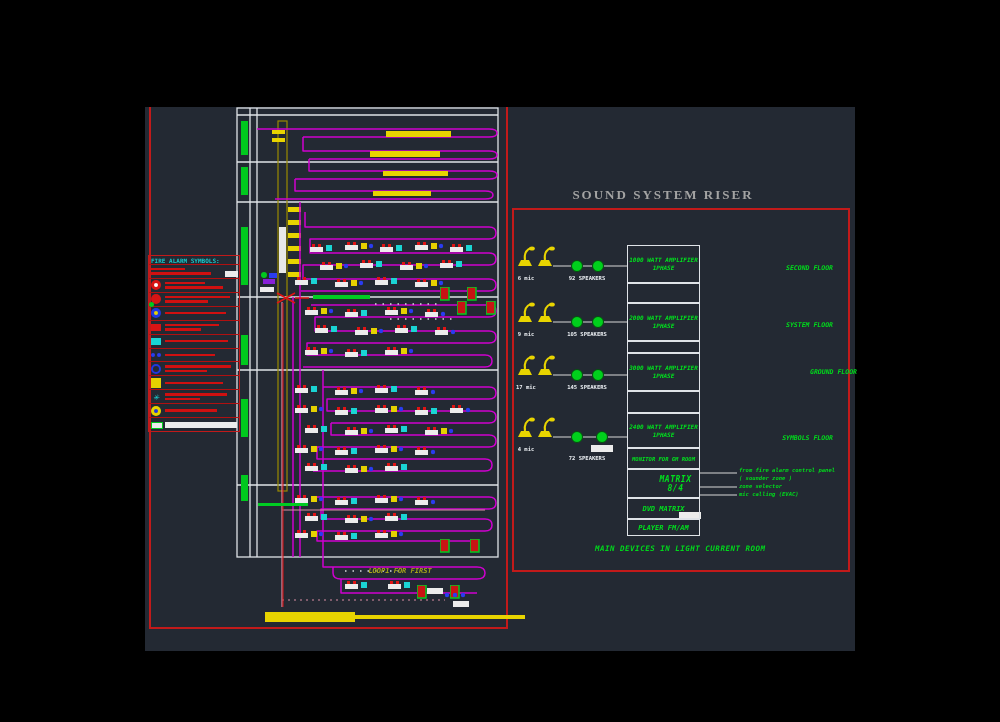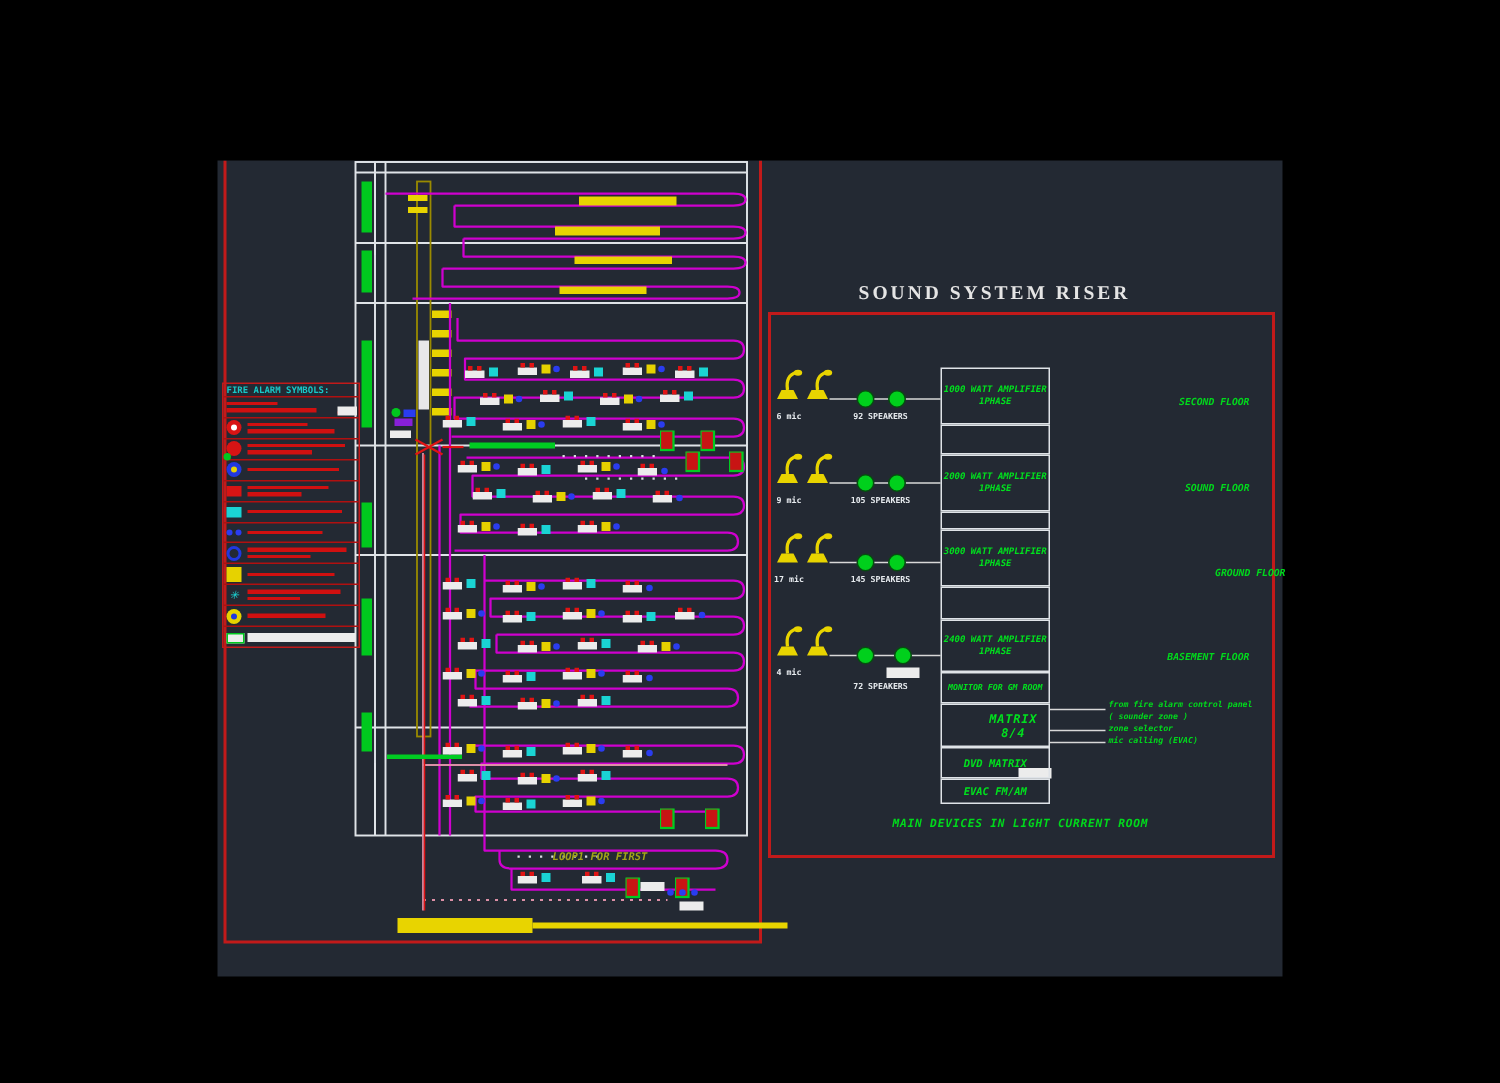--- a/index.html
+++ b/index.html
@@ -1,21 +1,21 @@
 <!DOCTYPE html>
 <html><head>
 <meta charset="utf-8">
 <style>
   html,body{margin:0;padding:0;background:#000;width:1000px;height:722px;overflow:hidden;
     font-family:"DejaVu Sans Mono",monospace;}
   #canvas{position:absolute;left:145px;top:107px;width:710px;height:544px;background:#232933;}
   #plan-svg{position:absolute;left:0;top:0;width:710px;height:544px;}
   
   .riser-title{position:absolute;left:418px;top:80px;width:200px;text-align:center;
-    color:#e5e5e5;font-family:"Liberation Serif",serif;font-weight:bold;font-size:13px;
+    color:#a3a3a3;font-family:"Liberation Serif",serif;font-weight:bold;font-size:13px;
     letter-spacing:2px;}
   .redbox{position:absolute;left:367px;top:101px;width:334px;height:360px;
     border:2px solid #c21a1a;}
   .box{position:absolute;left:482px;width:73px;border:1.4px solid #dfe3e8;box-sizing:border-box;
     color:#00e01e;text-align:center;font-weight:bold;font-style:italic;
     display:flex;flex-direction:column;align-items:center;justify-content:center;}
   .box .l1{font-size:6px;line-height:8px;}
   .box .l2{font-size:6px;line-height:8px;}
   .box.single{font-size:5.5px;}
   .box.big{font-size:8px;letter-spacing:0.5px;}
@@ -410,35 +410,35 @@
     <div class="l2">1PHASE</div>
   </div>
   <div class="box" style="top:284px;height:22px;"></div>
   <div class="box" style="top:306px;height:35px;">
     <div class="l1">2400 WATT AMPLIFIER</div>
     <div class="l2">1PHASE</div>
   </div>
   <div class="box single" style="top:341px;height:21px;">MONITOR FOR GM ROOM</div>
   <div class="box big" style="top:362px;height:29px;padding-left:24px;">MATRIX 8/4</div>
   <div class="box med" style="top:391px;height:21px;">DVD MATRIX</div>
-  <div class="box med" style="top:412px;height:17px;">EVAC FM/AM</div>
+  <div class="box med" style="top:412px;height:17px;">PLAYER FM/AM</div>
 
   <div class="lbl" style="left:366px;top:168px;width:30px;">6 mic</div>
   <div class="lbl" style="left:414px;top:168px;width:56px;">92 SPEAKERS</div>
   <div class="lbl" style="left:366px;top:224px;width:30px;">9 mic</div>
   <div class="lbl" style="left:414px;top:224px;width:56px;">105 SPEAKERS</div>
   <div class="lbl" style="left:366px;top:277px;width:30px;">17 mic</div>
   <div class="lbl" style="left:414px;top:277px;width:56px;">145 SPEAKERS</div>
   <div class="lbl" style="left:366px;top:339px;width:30px;">4 mic</div>
   <div class="lbl" style="left:414px;top:348px;width:56px;">72 SPEAKERS</div>
 
   <div class="floor" style="top:157px;">SECOND FLOOR</div>
-  <div class="floor" style="top:214px;">SOUND FLOOR</div>
-  <div class="floor" style="top:271px;padding-left:24px;">GROUND FLOOR</div>
-  <div class="floor" style="top:327px;">BASEMENT FLOOR</div>
+  <div class="floor" style="top:214px;">SYSTEM FLOOR</div>
+  <div class="floor" style="top:261px;padding-left:24px;">GROUND FLOOR</div>
+  <div class="floor" style="top:327px;">SYMBOLS FLOOR</div>
 
   <div class="anno" style="top:360px;">from fire alarm control panel</div>
   <div class="anno" style="top:368px;">( sounder zone )</div>
   <div class="anno" style="top:376px;">zone selector</div>
   <div class="anno" style="top:384px;">mic calling (EVAC)</div>
 
   <div class="footer">MAIN DEVICES IN LIGHT CURRENT ROOM</div>
   <div class="loop-label">LOOP1 FOR FIRST</div>
 </div>
 

